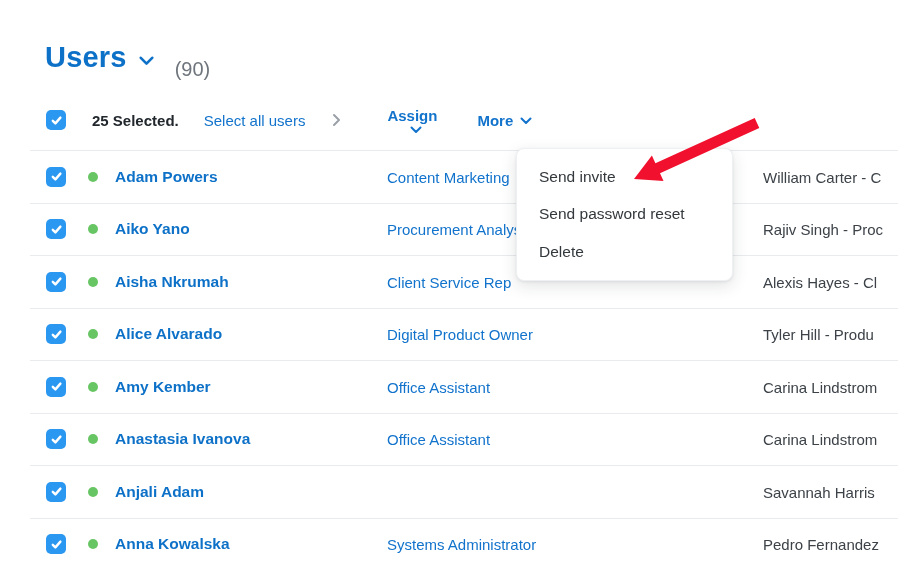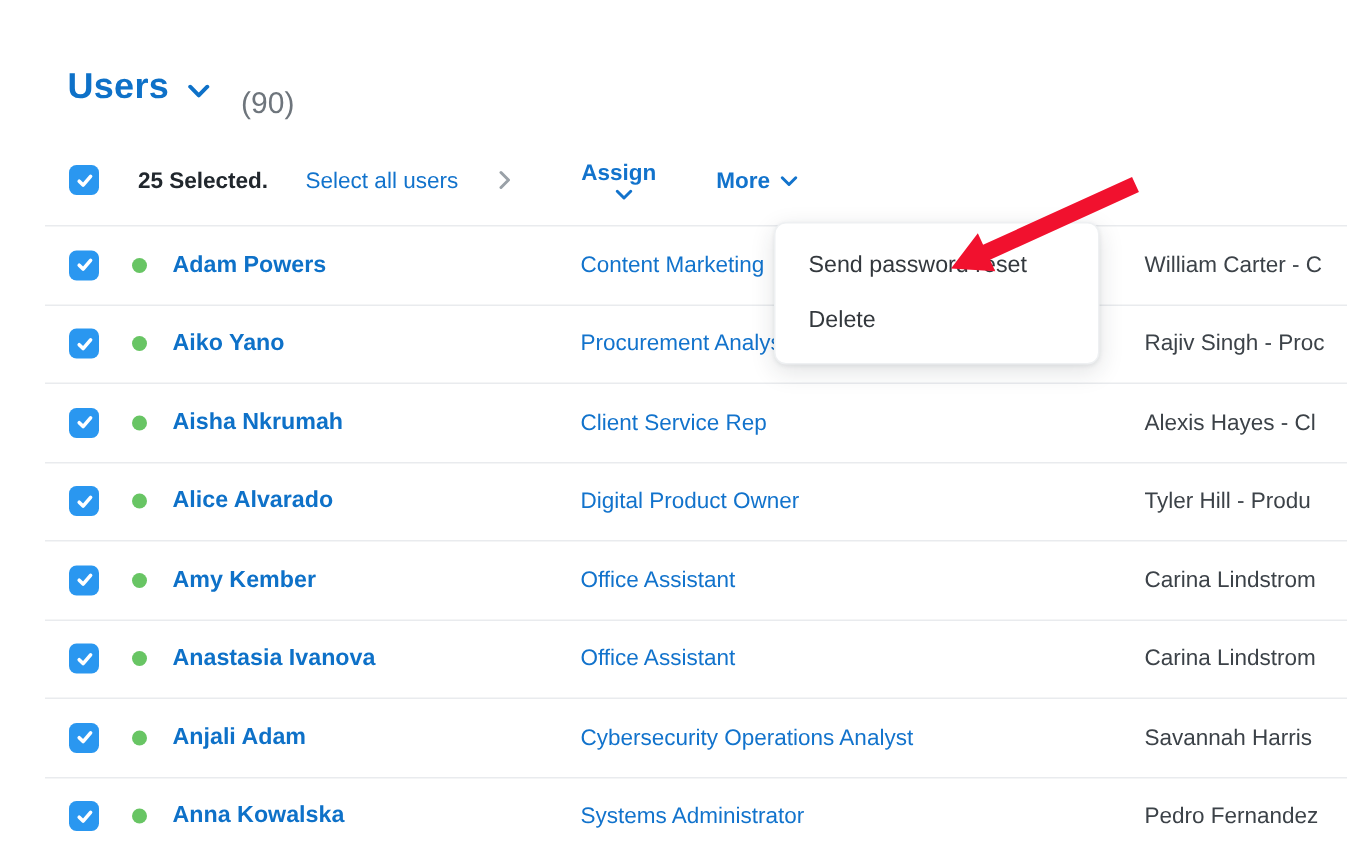--- a/index.html
+++ b/index.html
@@ -12,21 +12,21 @@
     --text-gray:#6e757c;
     --manager-text:#3c4248;
     --divider:#e9ebee;
   }
   *{margin:0;padding:0;box-sizing:border-box;}
   html,body{width:898px;height:562px;overflow:hidden;background:#fff;
     font-family:"Liberation Sans","DejaVu Sans",sans-serif;position:relative;}
 
   
   .header{position:absolute;left:45px;top:34px;display:flex;align-items:center;}
-  .page-title{font-size:24px;font-weight:700;color:var(--brand-blue);letter-spacing:.2px;}
+  .page-title{font-size:29px;font-weight:700;color:var(--brand-blue);letter-spacing:.2px;}
   .title-chevron{margin-left:12px;margin-top:7px;display:inline-flex;color:var(--brand-blue);}
   .user-count{margin-left:21px;margin-top:24px;font-size:20px;color:var(--text-gray);}
 
   
   .toolbar{position:absolute;left:46px;top:108px;height:24px;display:flex;align-items:center;}
   .checkbox{width:20px;height:20px;border-radius:5px;background:var(--checkbox-blue);
     display:inline-flex;align-items:center;justify-content:center;flex:0 0 auto;}
   .selected-text{margin-left:26px;font-size:15px;font-weight:700;color:var(--text-dark);}
   .select-all{margin-left:25px;font-size:15px;color:var(--link-blue);cursor:pointer;}
   .crumb-sep{margin-left:27px;display:inline-flex;color:#9aa1a8;}
@@ -175,37 +175,37 @@
   </div>
 
   <div class="user-row">
     <span class="cell cb checkbox">
       <svg width="13" height="13" viewBox="0 0 13 13">
           <polyline points="2.8,6.8 5.4,9.4 10.4,3.6" fill="none" stroke="#fff" stroke-width="2.4" stroke-linecap="round" stroke-linejoin="round"></polyline>
         </svg>
     </span>
     <span class="cell dot"></span>
     <span class="cell uname">Anjali Adam</span>
-    <span class="cell role">Cybersecurity Operations Analyst</span>
     <span class="cell mgr">Savannah Harris</span>
   </div>
 
   <div class="user-row">
     <span class="cell cb checkbox">
       <svg width="13" height="13" viewBox="0 0 13 13">
           <polyline points="2.8,6.8 5.4,9.4 10.4,3.6" fill="none" stroke="#fff" stroke-width="2.4" stroke-linecap="round" stroke-linejoin="round"></polyline>
         </svg>
     </span>
     <span class="cell dot"></span>
     <span class="cell uname">Anna Kowalska</span>
     <span class="cell role">Systems Administrator</span>
     <span class="cell mgr">Pedro Fernandez</span>
   </div>
 </div>
 
 <div class="menu">
+  <div class="menu-item">Send invite</div>
   <div class="menu-item">Send password reset</div>
   <div class="menu-item">Delete</div>
 </div>
 
 <svg class="arrow-overlay" viewBox="0 0 898 562">
   <polygon points="754.7,118 655.4,163.2 651.9,155.5 634,179 663.5,180.9 660,173.2 759.3,128" fill="var(--arrow-red)"></polygon>
 </svg>
 
 </body></html>

